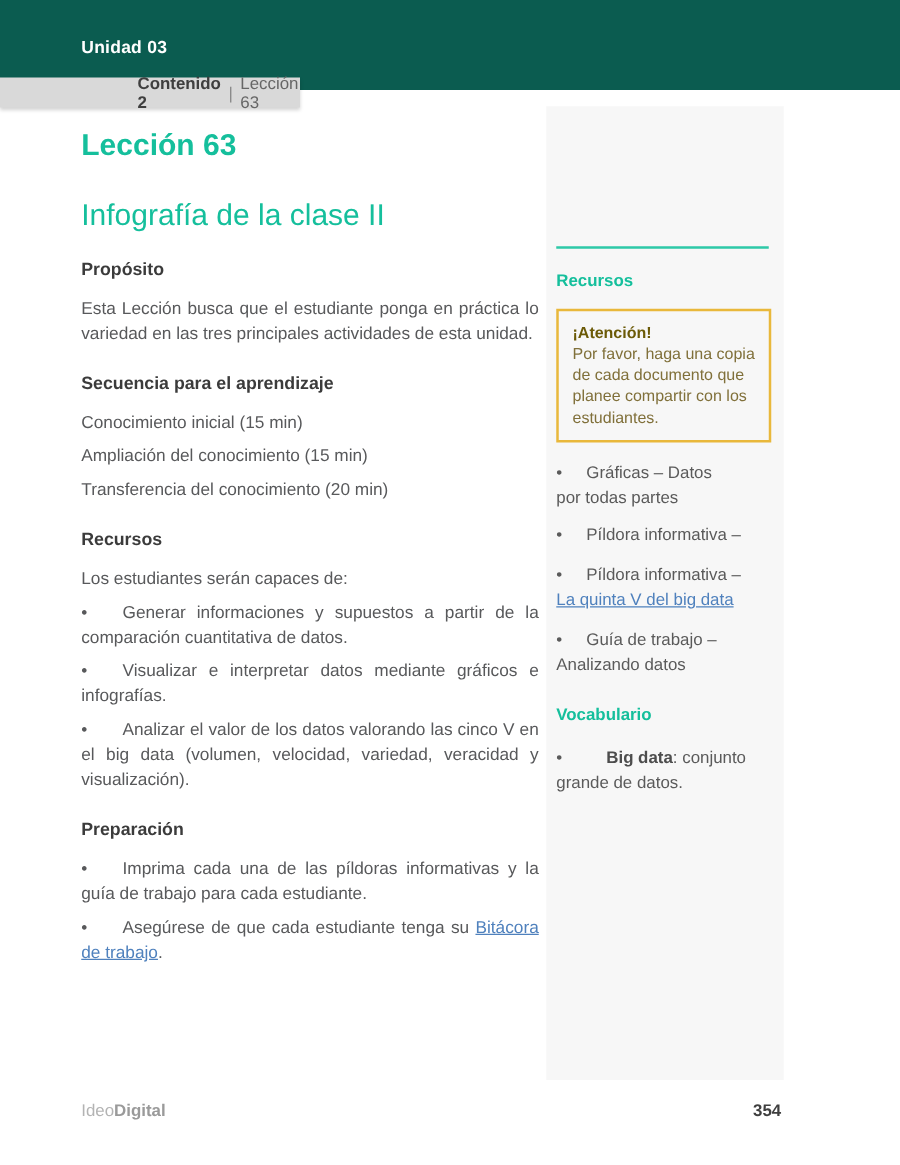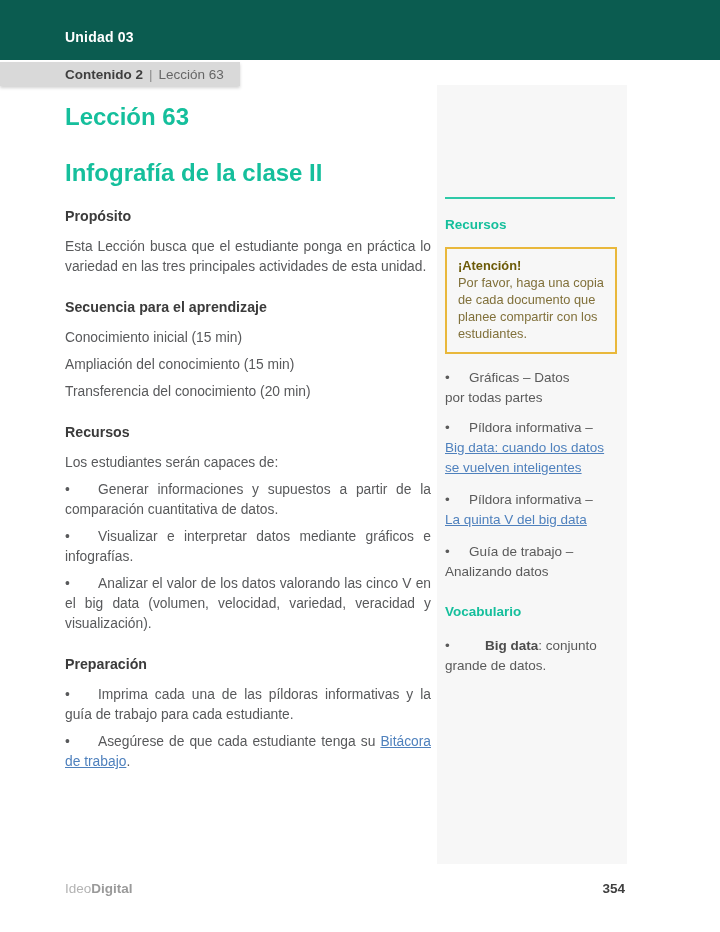--- a/index.html
+++ b/index.html
@@ -11,31 +11,31 @@
     --attention-body:#80703a;
     --band-gray:#d9d9d9;
     --sidebar-bg:#f7f7f7;
   }
   *{margin:0;padding:0;box-sizing:border-box;}
   html,body{background:#ffffff;}
   body{font-family:"Liberation Sans",sans-serif;}
   .page{position:relative;width:720px;height:932px;background:#ffffff;overflow:hidden;}
 
   
-  .top-band{position:absolute;left:0;top:0;width:720px;height:60px;background:var(--header-teal);}
+  .top-band{position:absolute;left:0;top:0;width:720px;height:72px;background:var(--header-teal);}
   .unit-label{position:absolute;left:65px;top:29px;color:#ffffff;font-weight:bold;font-size:14px;letter-spacing:.2px;}
   .breadcrumb-band{position:absolute;left:0;top:62px;width:240px;height:24px;background:var(--band-gray);
     display:flex;align-items:center;padding-left:65px;box-shadow:0 2px 3px rgba(0,0,0,.18);}
-  .bc-bold{font-weight:bold;color:#3f3f3f;font-size:13.5px;}
+  .bc-bold{font-weight:bold;color:#3f3f3f;font-size:13.5px;margin-left:45px;}
   .bc-sep{color:#8a8a8a;font-size:13.5px;margin:0 6px;}
   .bc-rest{color:#666666;font-size:13.5px;}
 
   
   .lesson-number{position:absolute;left:65px;top:103px;font-size:24px;font-weight:bold;color:var(--accent-teal);}
-  .lesson-title{position:absolute;left:65px;top:159px;font-size:24px;font-weight:bold;color:var(--accent-teal);text-align:center;}
+  .lesson-title{position:absolute;left:65px;top:159px;font-size:24px;font-weight:normal;color:var(--accent-teal);text-align:center;}
 
   
   .main{position:absolute;left:65px;top:208px;width:366px;color:#58595b;font-size:13.8px;line-height:20px;}
   .main section{margin-bottom:22px;}
   .main h3{font-size:14.2px;font-weight:bold;color:#3b3b3b;margin:0 0 12px 0;line-height:17px;}
   .main p{margin:0 0 7px 0;}
   .just{text-align:justify;}
   .bullet{margin:0 0 9px 0;text-align:justify;}
   .dot{display:inline-block;width:33px;color:#58595b;}
 
@@ -120,22 +120,21 @@
     <h4 class="side-h">Recursos</h4>
 
     <div class="attention">
       <div class="att-title">¡Atención!</div>
       <div class="att-body">Por favor, haga una copia de cada documento que planee compartir con los estudiantes.</div>
     </div>
 
     <div class="slist">
       <div class="sitem"><span class="sdot">•</span><span class="stext">Gráficas – Datos
 por todas partes</span></div>
-      <div class="sitem gap"><span class="sdot">•</span><span class="stext">Píldora informativa –</span><a class="link block">Big data: cuando los datos
-se vuelven inteligentes</a></div>
+      <div class="sitem gap"><span class="sdot">•</span><span class="stext">Píldora informativa –</span></div>
       <div class="sitem gap"><span class="sdot">•</span><span class="stext">Píldora informativa –</span><a class="link block">La quinta V del big data</a></div>
       <div class="sitem"><span class="sdot">•</span><span class="stext">Guía de trabajo –
 Analizando datos</span></div>
     </div>
 
     <h4 class="side-h vocab-h">Vocabulario</h4>
     <div class="sitem" style="margin-top:14px;"><span class="sdot">•</span><span class="vterm">Big data</span><span>: conjunto grande de datos.</span></div>
   </aside>
 
   <div class="brand">

